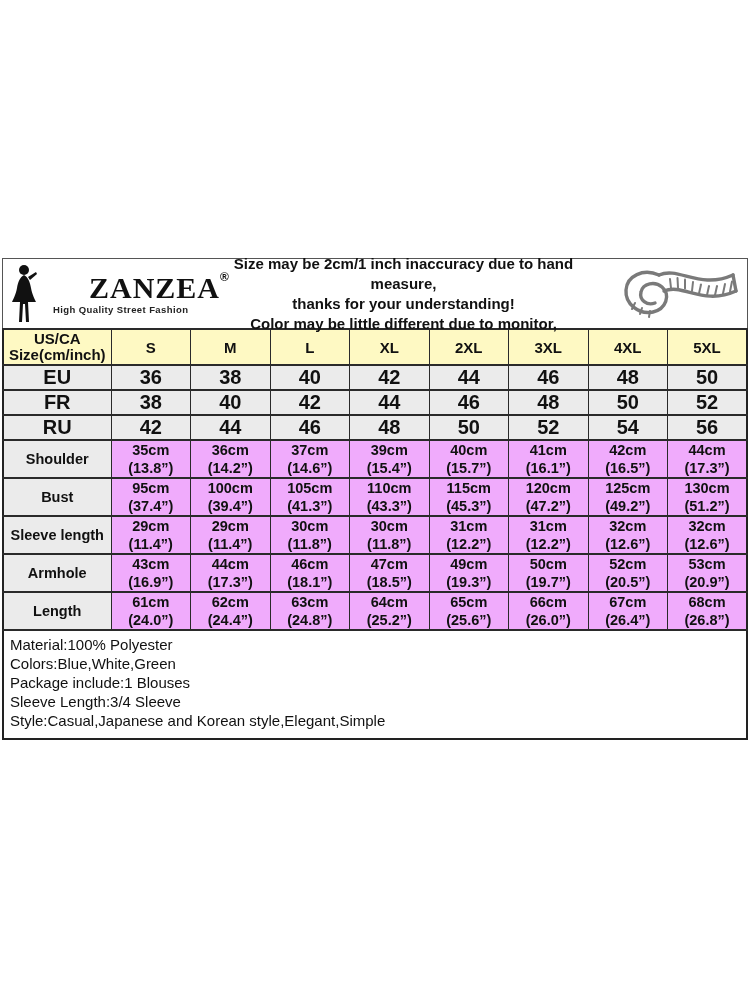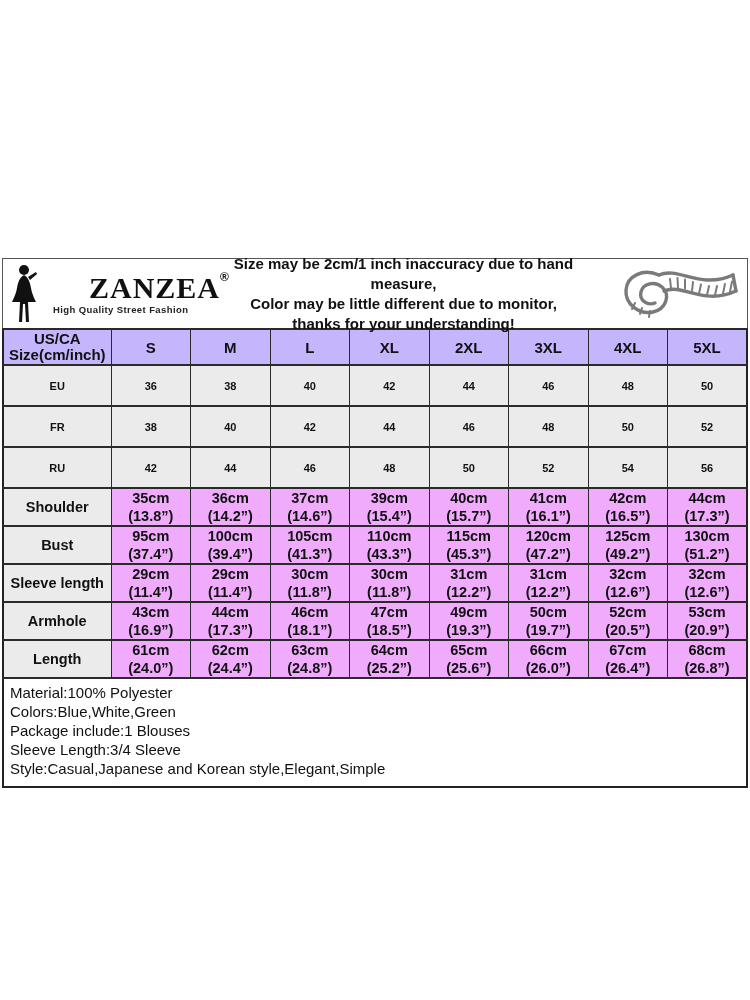--- a/index.html
+++ b/index.html
@@ -15,23 +15,23 @@
   .brand-reg { font-size:12px; vertical-align:top; position:relative; top:-2px; font-family:"Liberation Sans", sans-serif; }
   .tagline { font-size:9.5px; font-weight:bold; color:#222; letter-spacing:0.4px; margin-top:2px; white-space:nowrap;margin-left:12px; }
   .notes { flex:1; text-align:center; font-weight:bold; font-size:15px; line-height:20px; padding:0 4px; }
   .tape { width:138px; display:flex; justify-content:center; align-items:center; }
 
   
   table { width:746px; border-collapse:collapse; table-layout:fixed; }
   th, td { border:1px solid #2a2a2a; border-top-width:2px; border-bottom-width:2px;
            text-align:center; vertical-align:middle; font-weight:bold; color:#111; padding:0; }
   table { border:2px solid #222; }
-  tr.r-sizes th { height:36px; font-size:15px; background:#c4b5fd; }
+  tr.r-sizes th { height:36px; font-size:15px; background:#fef9c3; }
   th.corner { font-size:14px; line-height:16px; }
-  tr.r-region td { height:41px; font-size:11px; background:#ebebeb; }
+  tr.r-region td { height:15px; font-size:20px; background:#ebebeb; }
   tr.r-measure td { height:38px; font-size:14.5px; line-height:18px; background:#f0abfc; }
   tr.r-measure td.lbl { background:#ebebeb; font-size:14.5px;margin-top:48px; }
   .two-line span { display:block; }
 
   
   .footer { border:2px solid #222; border-top:none; padding:4px 21px 8px 6px;
             font-size:15px; line-height:19px; font-weight:normal; }
   .footer div { white-space:nowrap; }
 </style>
 </head>
@@ -47,22 +47,22 @@
         <path d="M15 12 C11 14 9 19 8 25 C7 31 4 37 3 39 L27 39 C26 37 23 31 22 25 C21 19 19 14 15 12 Z" fill="#111"></path>
         <path d="M11 39 L10 59 L13 59 L14 41 L16 41 L17 59 L20 59 L19 39 Z" fill="#111"></path>
       </svg>
       <div class="logo-text">
         <div class="brand-line"><span>ZANZEA</span><sup class="brand-reg">®</sup></div>
         <div class="tagline">High Quality Street Fashion</div>
       </div>
     </div>
     <div class="notes">
       <div>Size may be 2cm/1 inch inaccuracy due to hand measure,</div>
+      <div>thanks for your understanding!</div>
       <div>Color may be little different due to monitor,</div>
-      <div>thanks for your understanding!</div>
     </div>
     <div class="tape">
       <svg width="126" height="64" viewBox="0 0 126 64" xmlns="http://www.w3.org/2000/svg" fill="none" stroke="#7a7a7a" stroke-width="3.4" stroke-linecap="round" stroke-linejoin="round">
         <path d="M44 13 C28 6 12 14 11 28 C10 42 24 53 38 50 C51 47 56 33 47 25 C40 19 28 21 26 30 C24 38 32 44 40 41"></path>
         <path d="M44 13 C64 4 84 28 118 13"></path>
         <path d="M49 29 C68 21 88 44 121 29"></path>
         <path d="M118 13 L121 29"></path>
         <g stroke-width="2">
           <line x1="56" y1="26" x2="55" y2="17"></line>
           <line x1="63" y1="25.5" x2="62.5" y2="16"></line>

